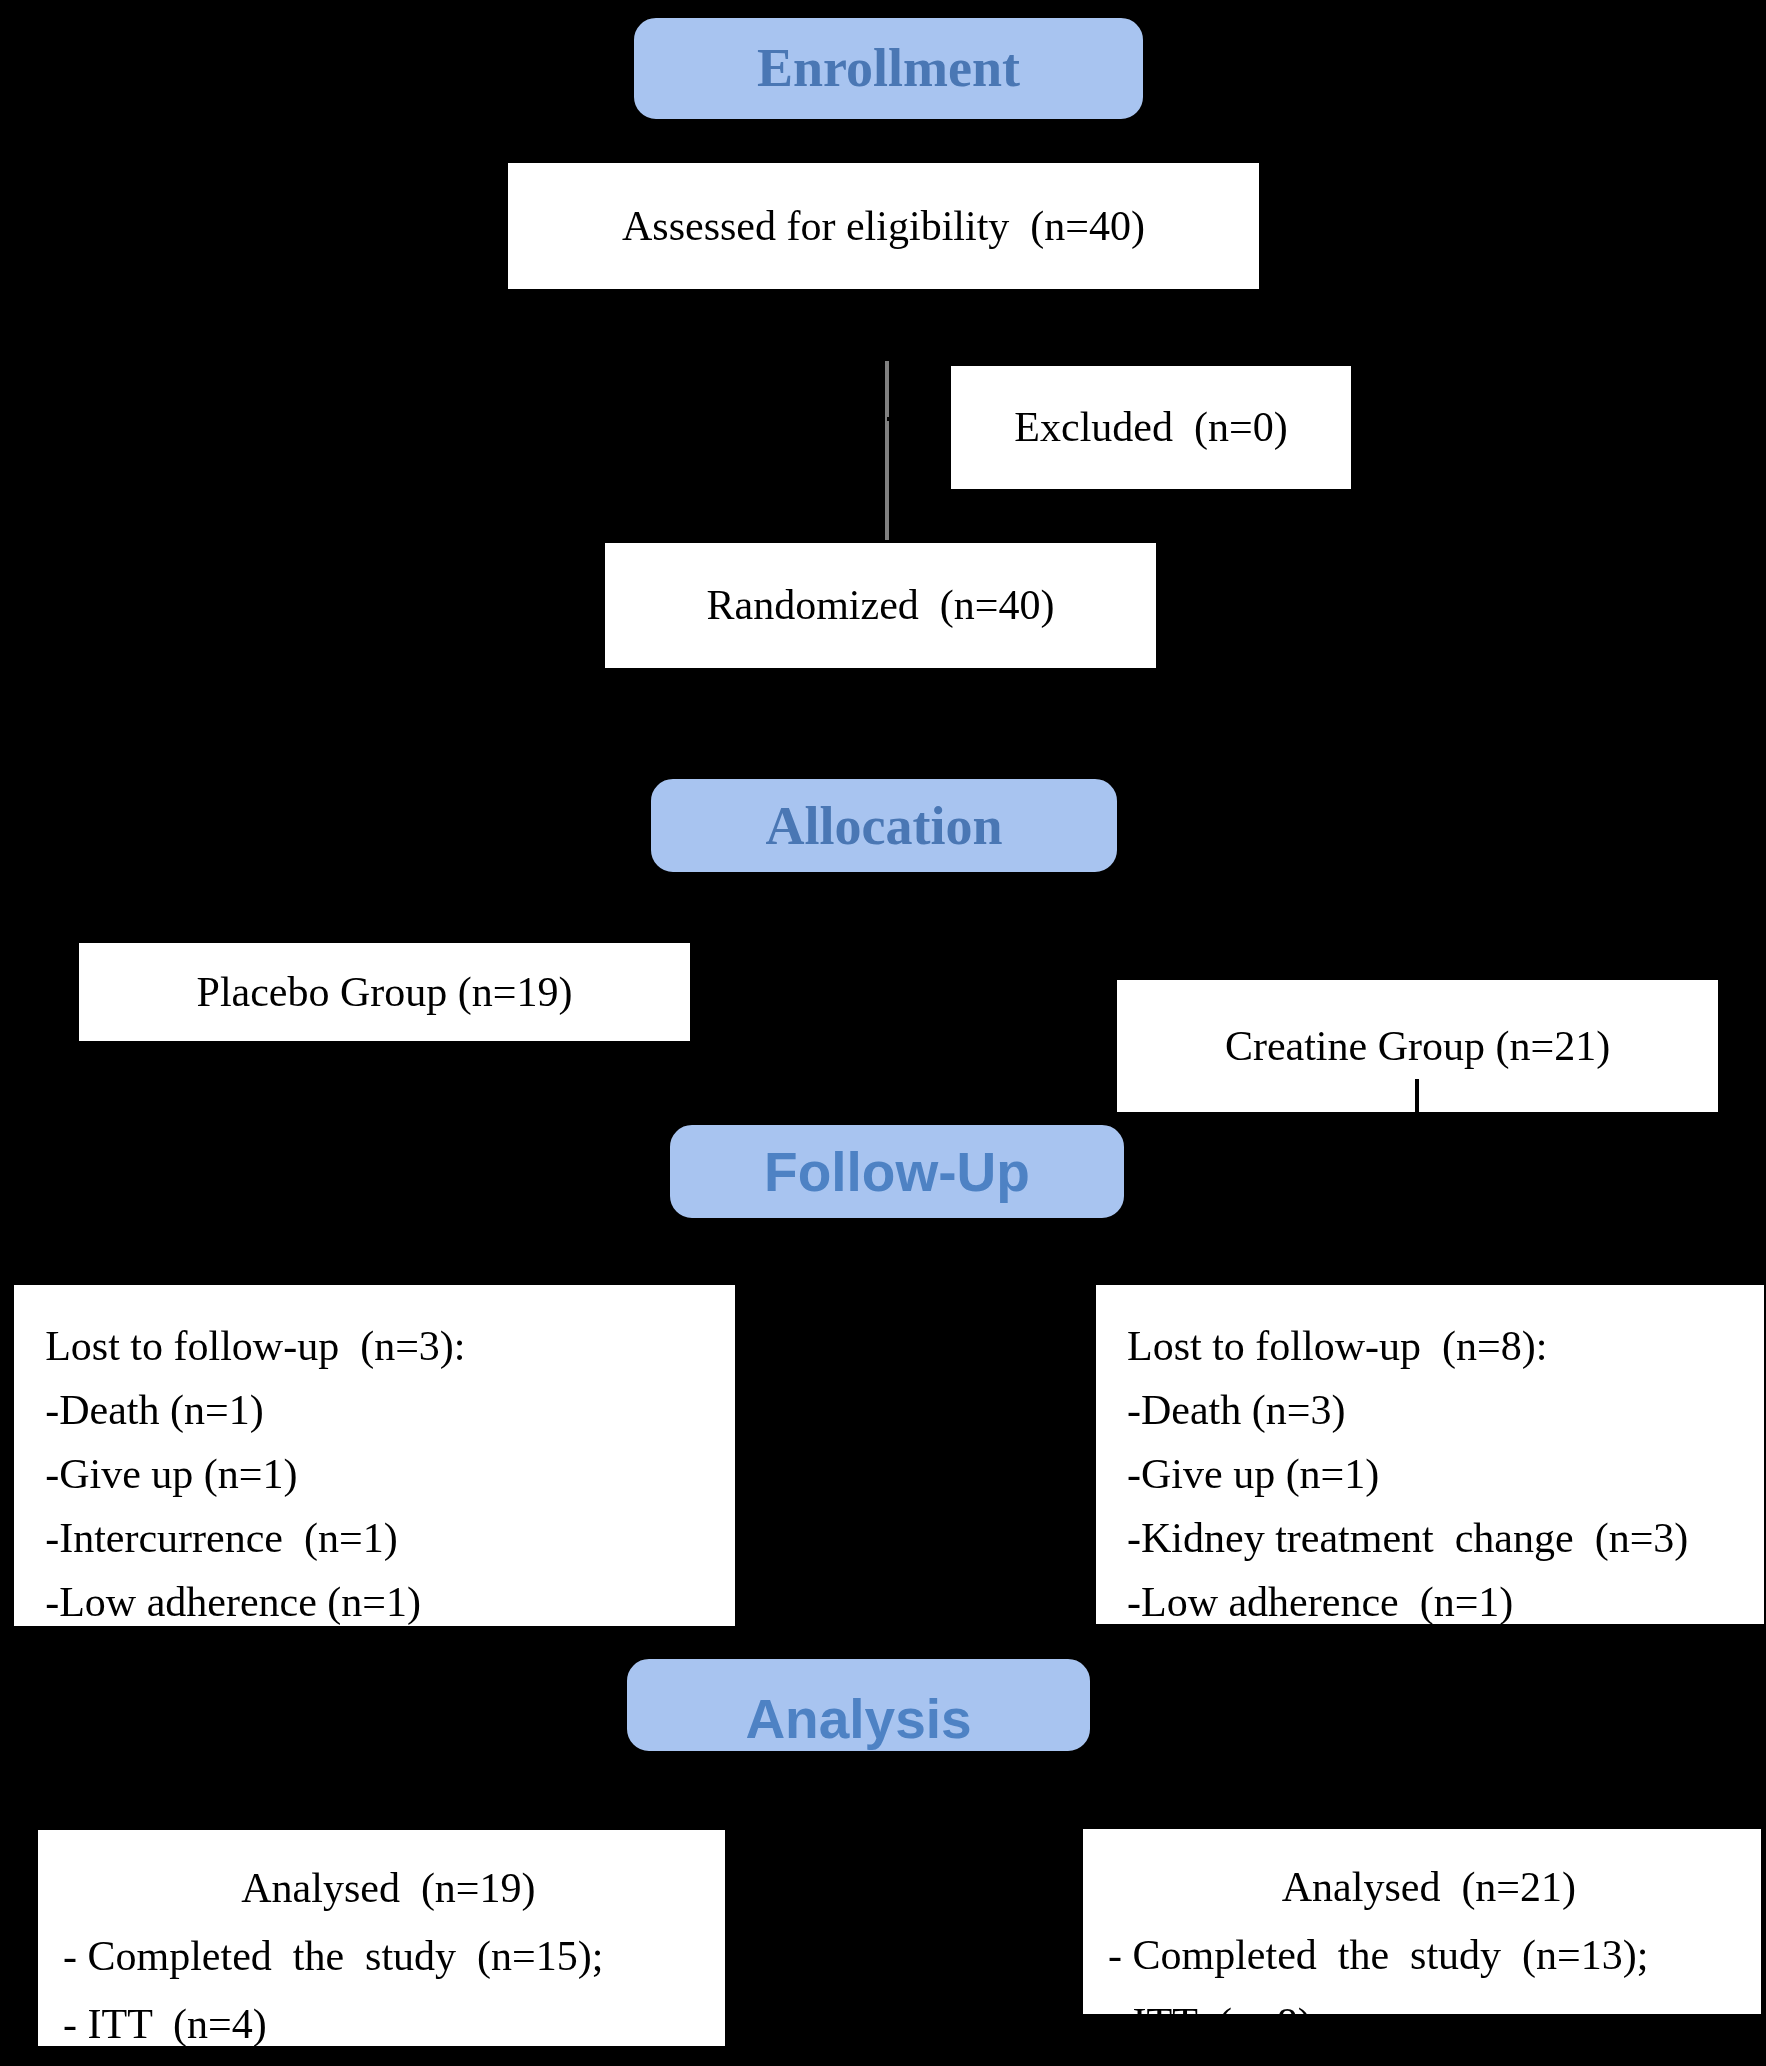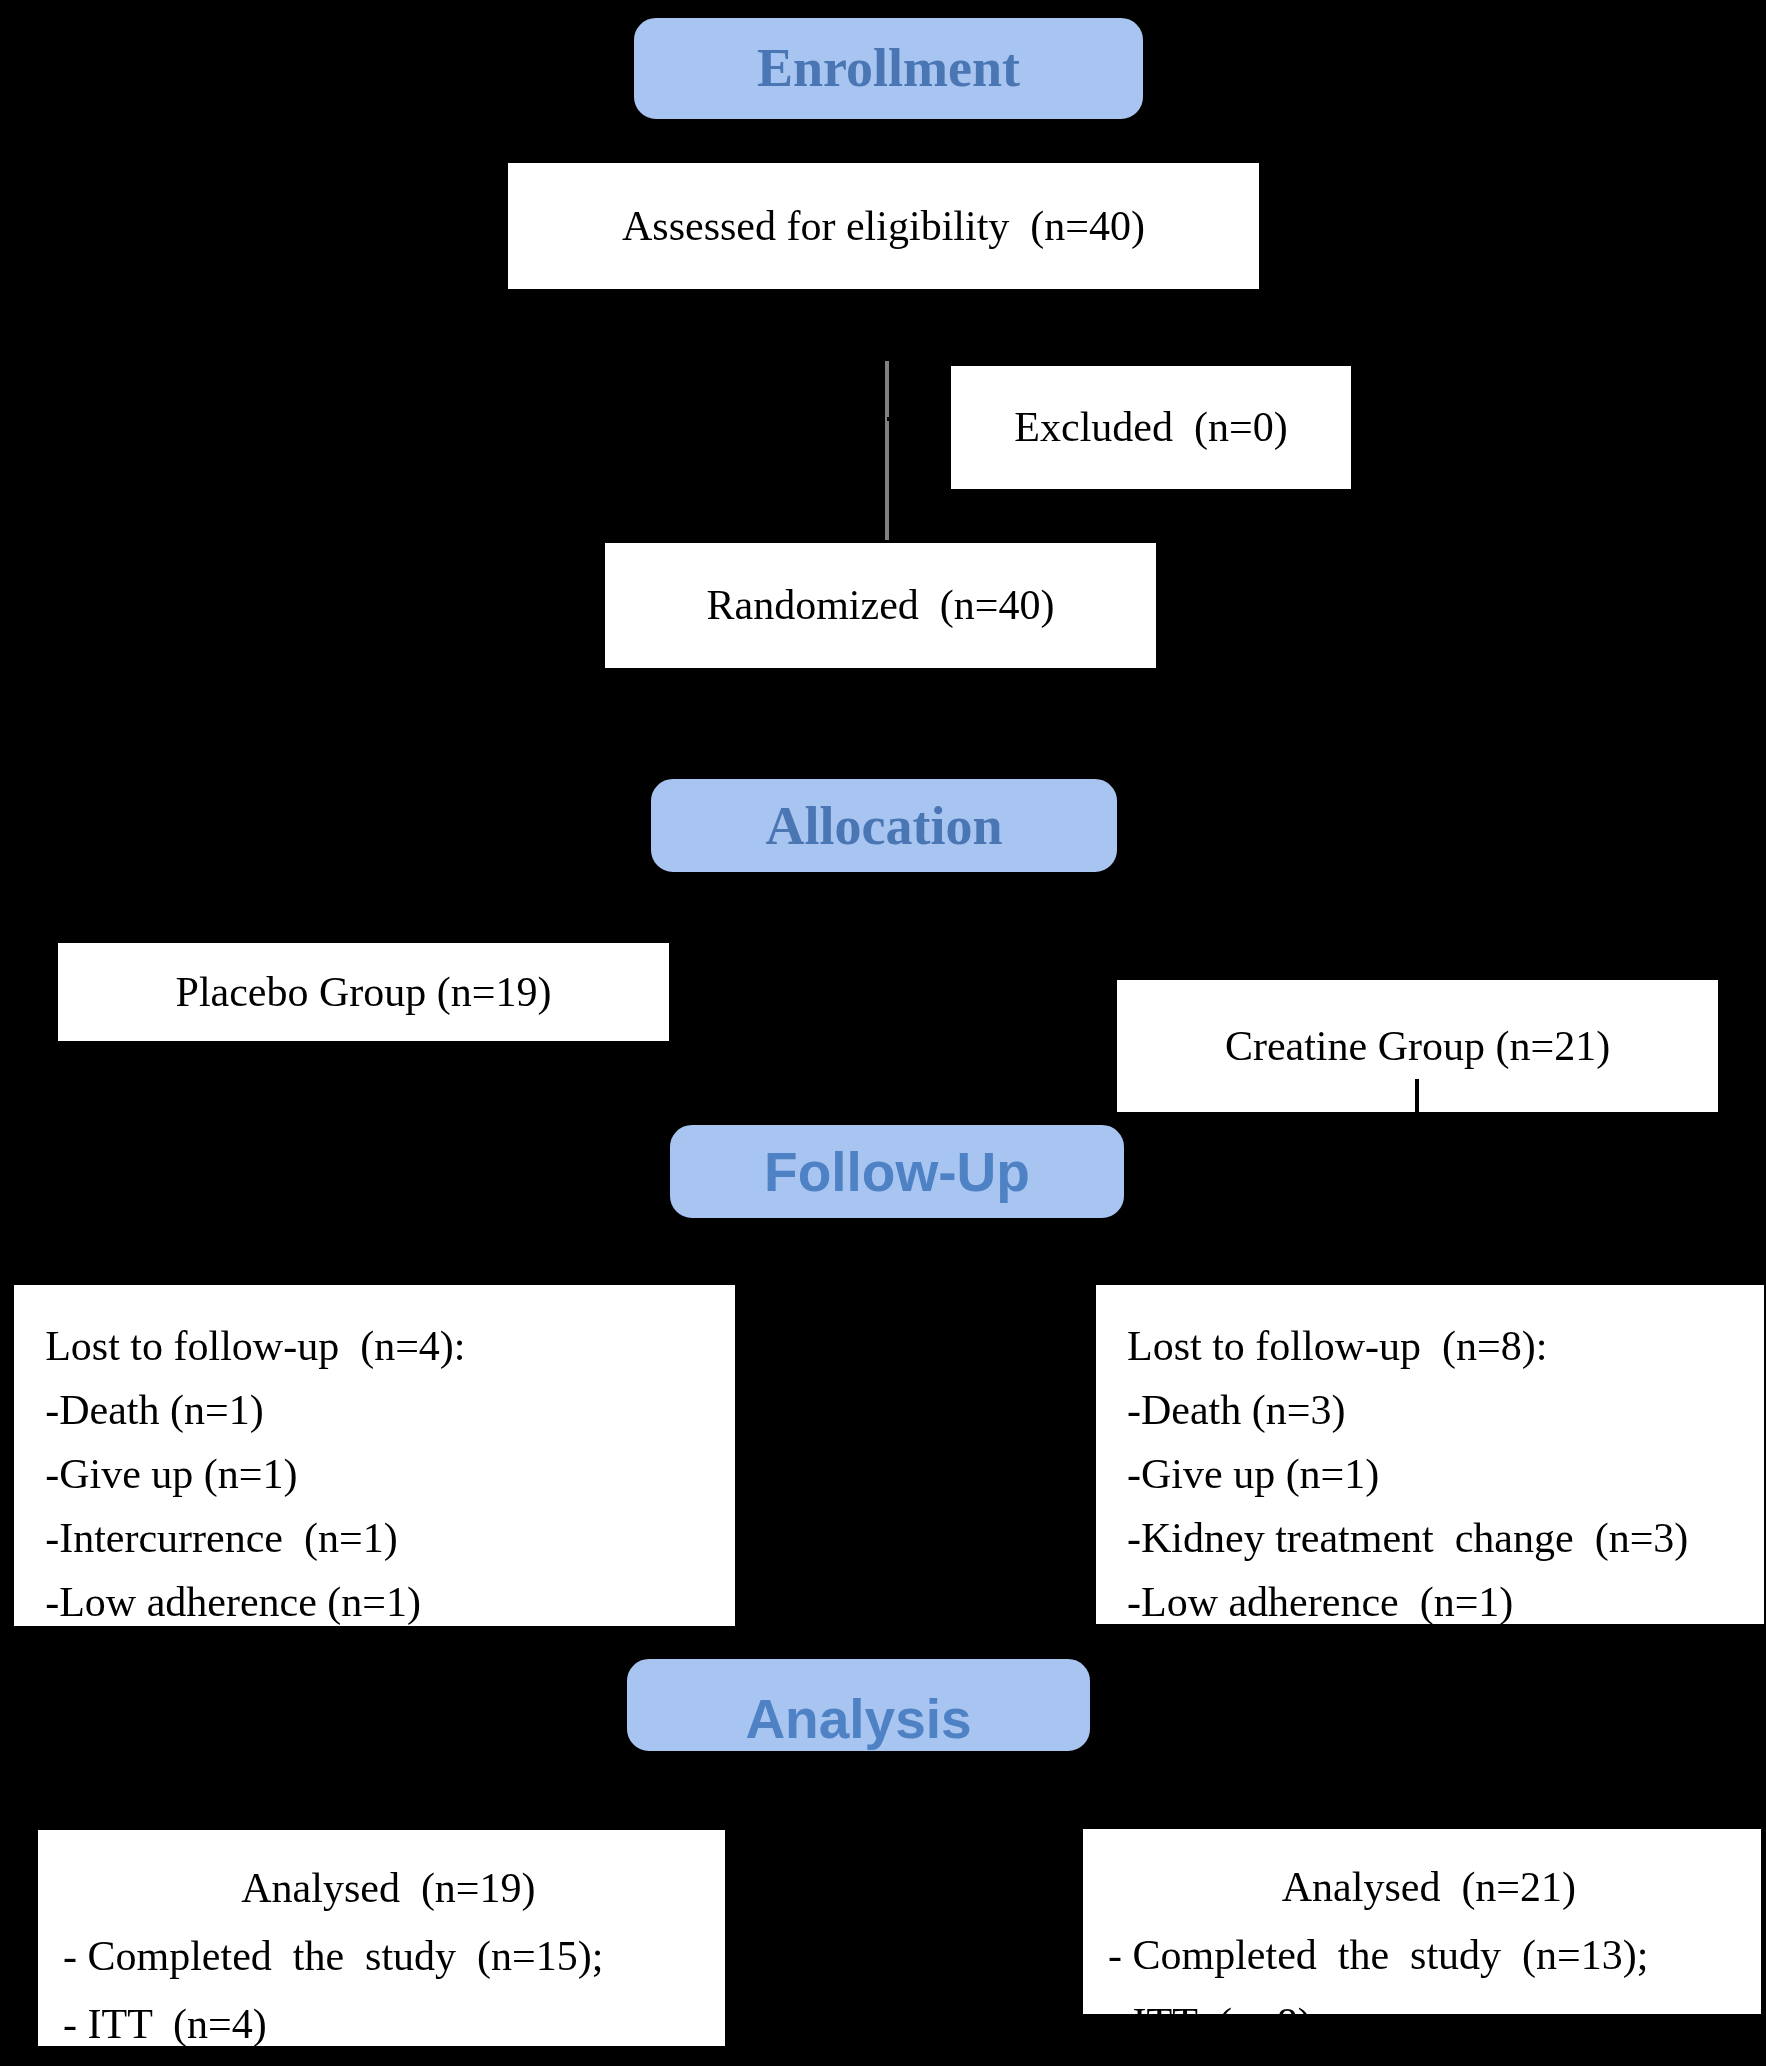--- a/index.html
+++ b/index.html
@@ -66,39 +66,39 @@
 
   <div class="stage" style="left:648px;top:776px;width:472px;height:99px;">
     <span class="stage-label-serif">Allocation</span>
   </div>
 
   <div class="vline thick" style="left:888px;top:873px;height:135px;"></div>
   <div class="hline" style="left:695px;top:1002px;width:409px;"></div>
   <div class="arrow-left" style="left:680px;top:989px;"></div>
   <div class="arrow-right" style="left:1090px;top:989px;"></div>
 
-  <div class="node" style="left:55px;top:940px;width:617px;height:104px;align-items:center;">
+  <div class="node" style="left:76px;top:940px;width:617px;height:104px;align-items:center;">
     <span class="node-label">Placebo Group (n=19)</span>
   </div>
 
   <div class="node" style="left:1114px;top:942px;width:607px;height:138px;margin-top:35px;">
     <span class="node-label">Creatine Group (n=21)</span>
   </div>
 
   <div class="stage" style="left:667px;top:1122px;width:460px;height:99px;">
     <span class="stage-label-sans">Follow-Up</span>
   </div>
 
   <div class="vline" style="left:369px;top:1069px;height:188px;"></div>
   <div class="arrow-down" style="left:356px;top:1256px;"></div>
   <div class="vline" style="left:1415px;top:1079px;height:178px;"></div>
   <div class="arrow-down" style="left:1402px;top:1256px;"></div>
 
   <div class="listbox" style="left:11.2px;top:1282px;width:727px;height:347px;">
-    <div class="line">Lost to follow-up  (n=4):</div>
+    <div class="line">Lost to follow-up  (n=3):</div>
     <div class="line">-Death (n=1)</div>
     <div class="line">-Give up (n=1)</div>
     <div class="line">-Intercurrence  (n=1)</div>
     <div class="line">-Low adherence (n=1)</div>
   </div>
 
   <div class="listbox" style="left:1093px;top:1282px;width:674px;height:345px;">
     <div class="line">Lost to follow-up  (n=8):</div>
     <div class="line">-Death (n=3)</div>
     <div class="line">-Give up (n=1)</div>

